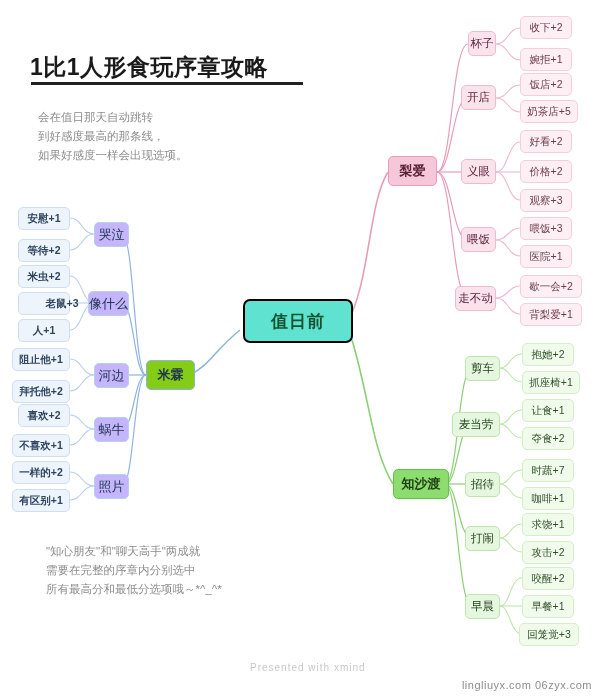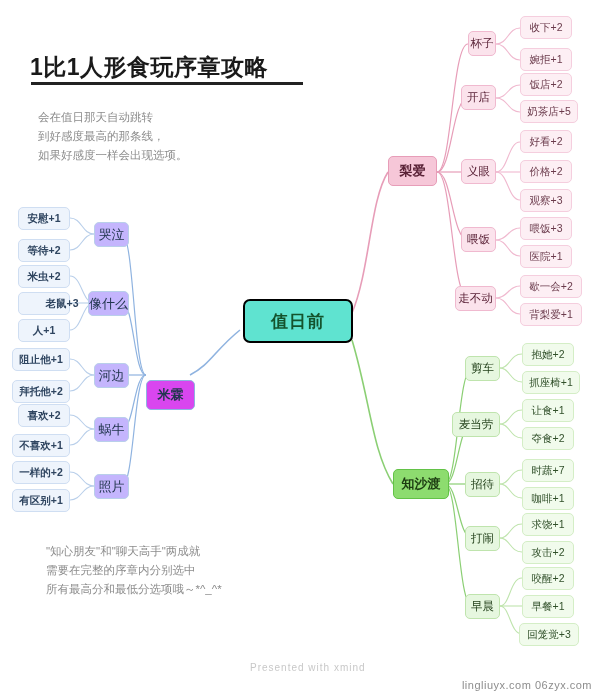--- a/index.html
+++ b/index.html
@@ -56,21 +56,21 @@
   .root{
     border-radius:7px;
     background:#5fe3d0;
     border:2px solid #000000;
     color:#14532d;
     font-size:17px;
     font-weight:bold;
     letter-spacing:1px;
   }
   .b1-pink{background:#f6c7d8;border-color:#e79db8;color:#5a2237;font-size:13px;font-weight:bold;}
-  .b1-blue{background:#d946ef;border-color:#8fb3e0;color:#22364f;font-size:13px;font-weight:bold;margin-top:20px;}
+  .b1-blue{background:#84cc16;border-color:#8fb3e0;color:#22364f;font-size:13px;font-weight:bold;}
   .b1-green{background:#8ddc6f;border-color:#63c247;color:#1d3d12;font-size:13px;font-weight:bold;}
 
   .b2-pink{background:#fbe3ec;border-color:#f0b9cf;color:#5a2237;font-size:11.5px;}
   .b2-blue{background:#c4b5fd;border-color:#b9cfea;color:#22364f;font-size:13px;}
   .b2-green{background:#e6f7df;border-color:#bfe4ad;color:#22401a;font-size:11.5px;}
 
   .b3-pink{background:#fdeff4;border-color:#f5cede;color:#6b3b4c;font-size:10.5px;}
   .b3-blue{background:#eef4fc;border-color:#cfdef2;color:#2f4560;font-size:10.5px;font-weight:bold;}
   .b3-green{background:#f1fbec;border-color:#d4eec6;color:#31502a;font-size:10.5px;}
 

